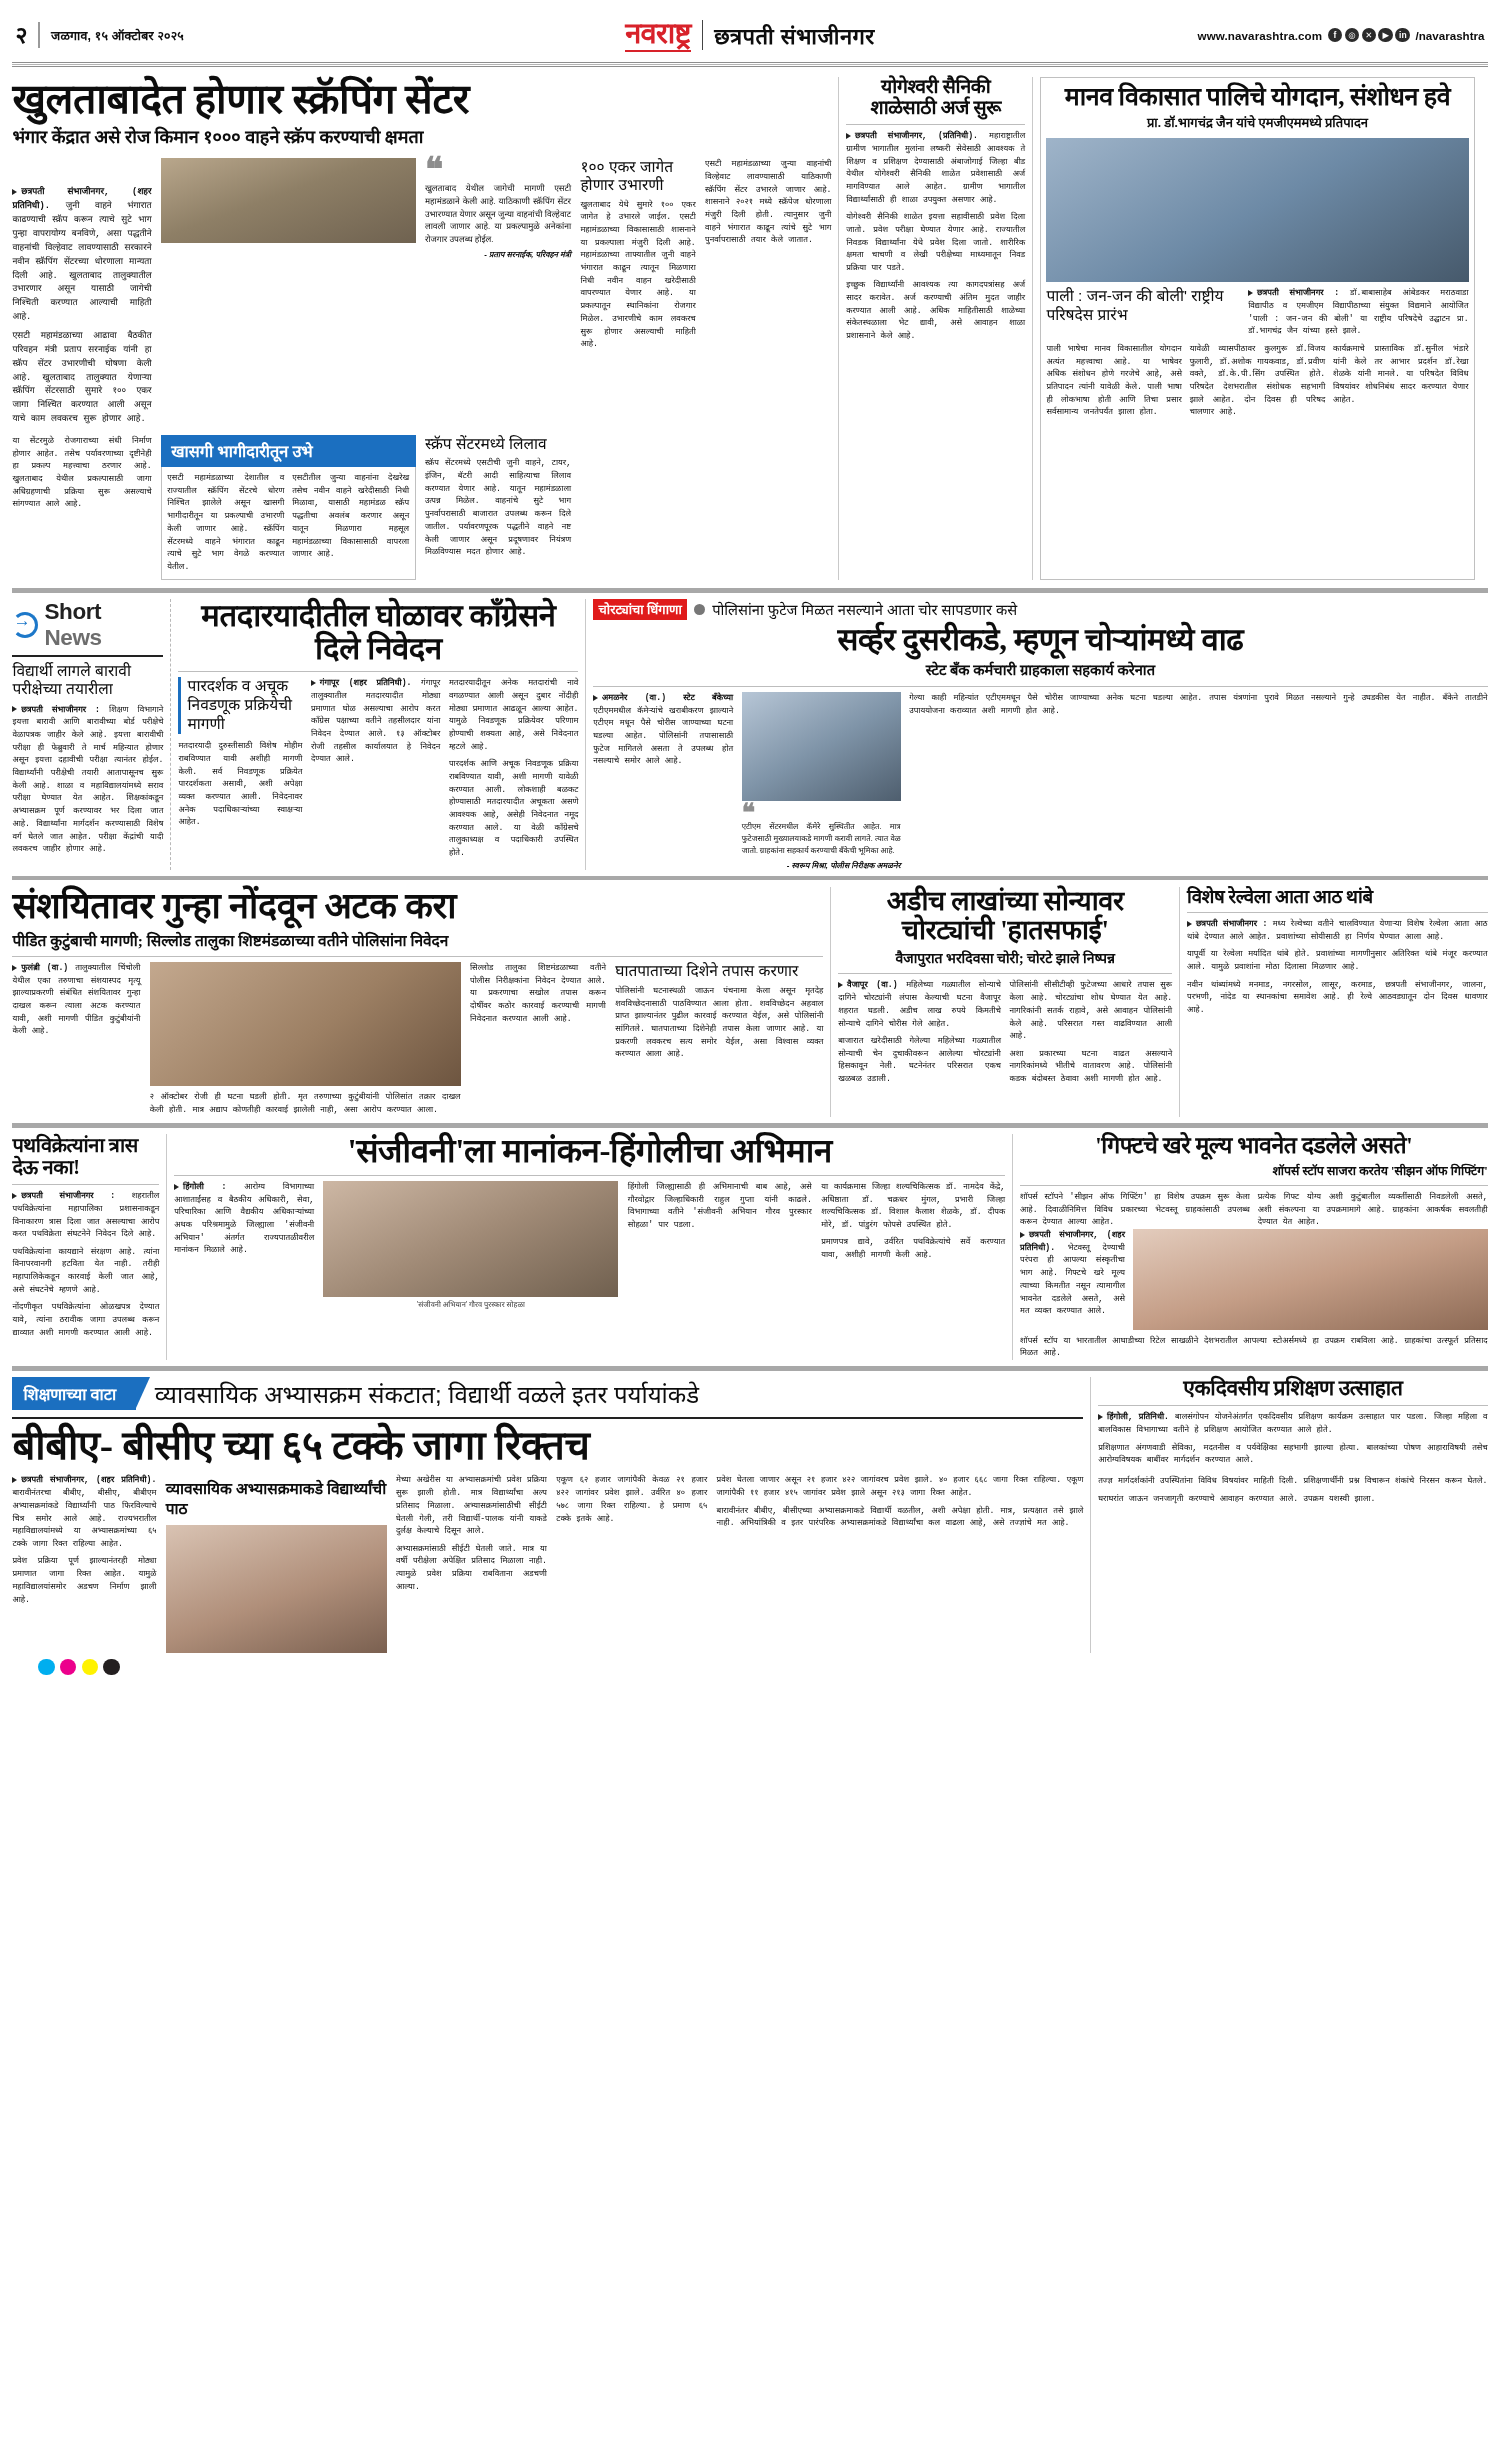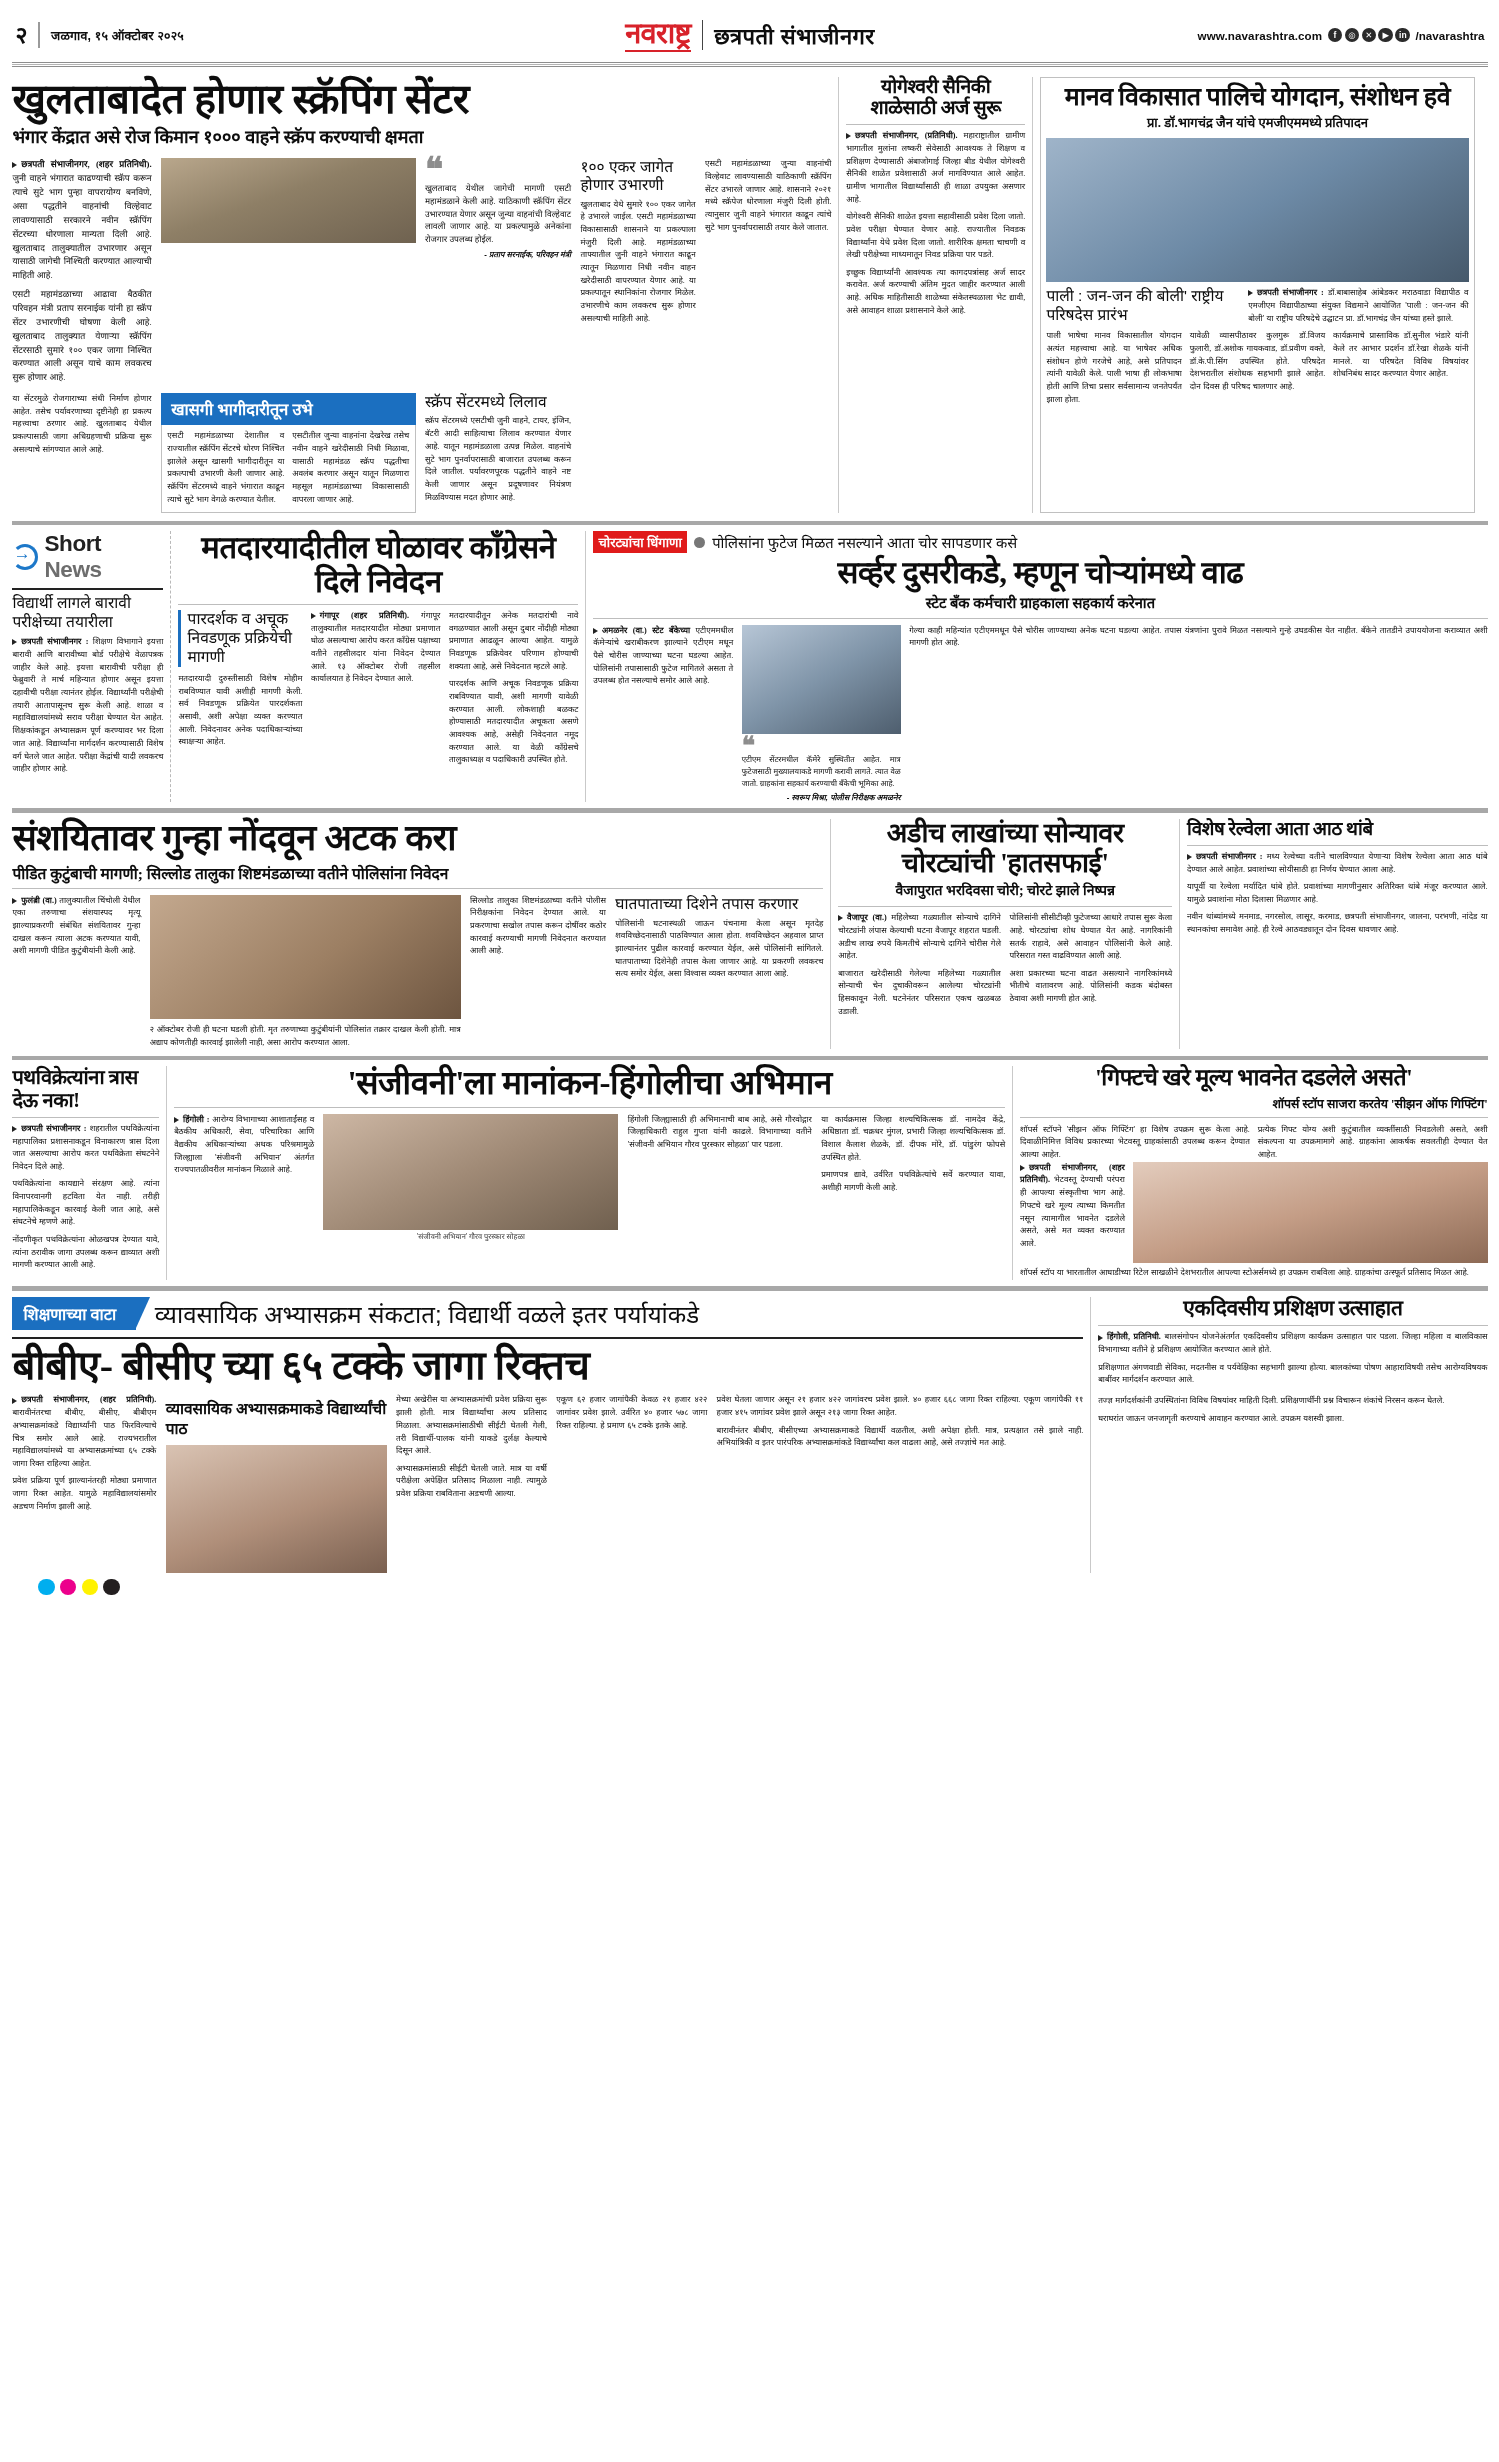--- a/index.html
+++ b/index.html
@@ -52,21 +52,21 @@
   .hl-sm { font-size:19.4px; }
   .hl-xs { font-size:15.5px; }
 
   .subhl { font-family:"Liberation Serif","DejaVu Serif",serif; font-weight:700;
            font-size:18px; line-height:1.25; margin-top:5.4px; }
   .subhl-sm { font-size:13px; line-height:1.3; margin-top:4.7px; font-weight:700;
               font-family:"Liberation Serif","DejaVu Serif",serif; }
 
   .body-txt {
     font-size:8.8px; line-height:1.58; text-align:justify;
-    font-family:Liberation Serif, serif;
+    font-family:Liberation Mono, monospace;
     -webkit-hyphens:auto; hyphens:auto; word-spacing:0.4px;
   }
   .body-txt.t10 { font-size:8.2px; line-height:1.55; }
   .dateline { font-weight:700; }
   .bullet-sq { display:inline-block; width:0; height:0;
     border-left:5.4px solid #222; border-top:3.9px solid transparent; border-bottom:3.9px solid transparent;
     margin-right:3.9px; vertical-align:middle; }
 
   .photo { background:#cfcfcf; position:relative; overflow:hidden; }
   .ph-cap { font-size:7.4px; text-align:center; padding:1.6px 0; color:#333;
@@ -152,21 +152,21 @@
     </div>
 
   <div class="cols" style="margin-top:9.3px;">
 
     <div style="width:819px;">
       <h1 class="hl hl-xl">खुलताबादेत होणार स्क्रॅपिंग सेंटर</h1>
       <div class="subhl">भंगार केंद्रात असे रोज किमान १००० वाहने स्क्रॅप करण्याची क्षमता</div>
 
       <div style="display:flex; gap:9.3px; margin-top:9.3px;">
 
-        <div style="width:140px;">
+        <div style="width:140px;margin-top:28px;">
           <p class="body-txt"><span class="bullet-sq"></span><span class="dateline">छत्रपती संभाजीनगर, (शहर प्रतिनिधी).</span> <span>जुनी वाहने भंगारात काढण्याची स्क्रॅप करून त्याचे सुटे भाग पुन्हा वापरायोग्य बनविणे, असा पद्धतीने वाहनांची विल्हेवाट लावण्यासाठी सरकारने नवीन स्क्रॅपिंग सेंटरच्या धोरणाला मान्यता दिली आहे. खुलताबाद तालुक्यातील उभारणार असून यासाठी जागेची निश्चिती करण्यात आल्याची माहिती आहे.</span></p>
           <p class="body-txt" style="margin-top:4.7px;">एसटी महामंडळाच्या आढावा बैठकीत परिवहन मंत्री प्रताप सरनाईक यांनी हा स्क्रॅप सेंटर उभारणीची घोषणा केली आहे. खुलताबाद तालुक्यात येणाऱ्या स्क्रॅपिंग सेंटरसाठी सुमारे १०० एकर जागा निश्चित करण्यात आली असून याचे काम लवकरच सुरू होणार आहे.</p>
         </div>
 
         <div style="width:256px;">
           <div class="photo imgA" style="height:85px;"></div>
         </div>
 
         <div style="width:147px;">
           <div class="quote-mark">❝</div>

